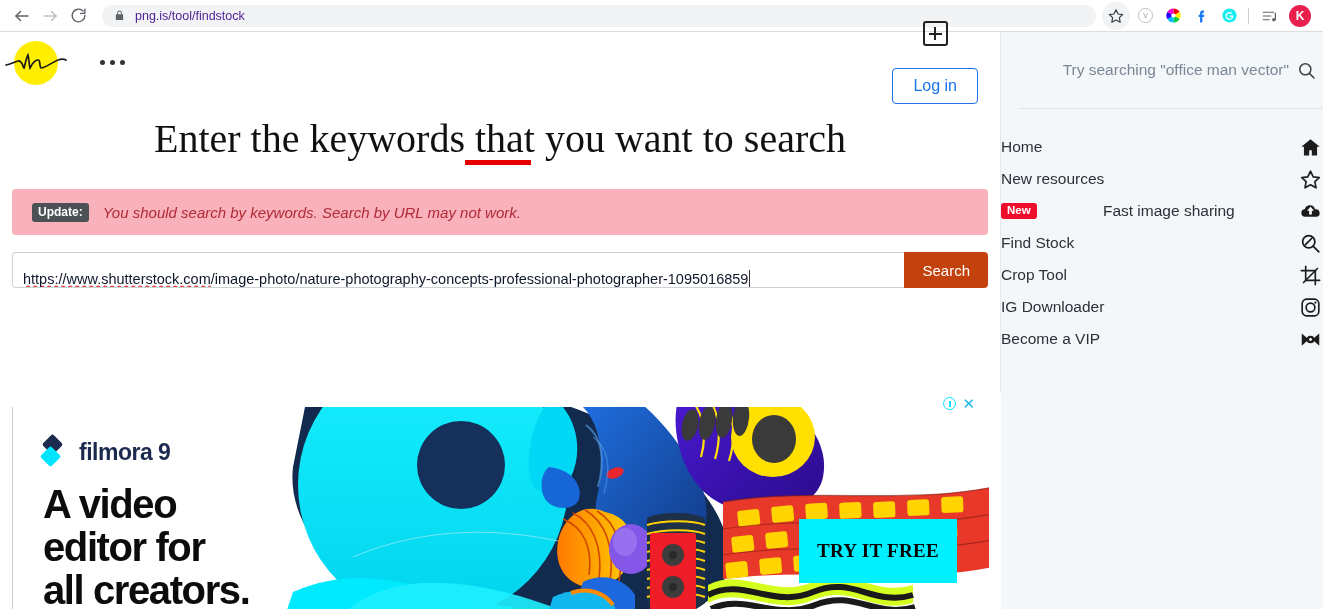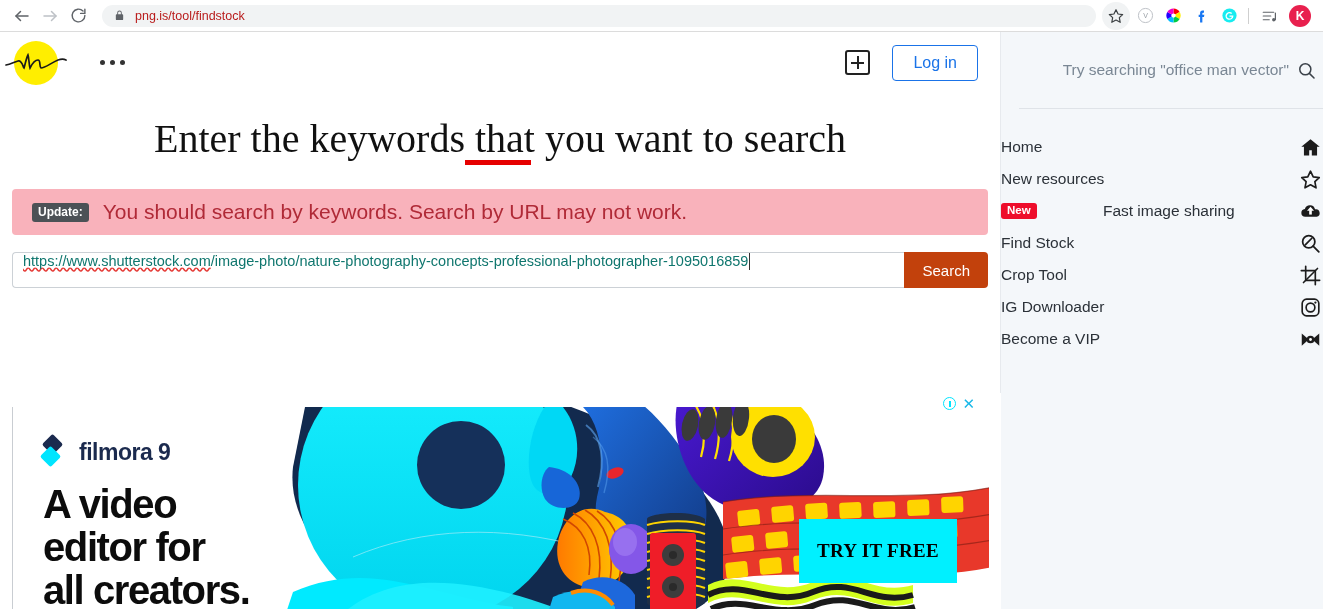--- a/index.html
+++ b/index.html
@@ -34,21 +34,21 @@
     background: #f1f3f4;
     border-radius: 11px;
     display: flex;
     align-items: center;
     padding: 0 12px;
     min-width: 0;
   }
   #omnibox .lock { margin-right: 10px; display:flex; }
   #url-text {
     font-size: 12.5px;
-    color: #b91c1c;
+    color: #4c1d95;
     white-space: nowrap;
     overflow: hidden;
   }
 
   .chrome-icon {
     width: 26px; height: 26px;
     display: flex; align-items: center; justify-content: center;
     flex: 0 0 auto;
     margin-left: 2px;
   }
@@ -109,20 +109,21 @@
     display: flex; gap: 5px; align-items: center;
   }
   #dots-menu i {
     width: 5px; height: 5px; border-radius: 50%; background: #333;
     display: block;
   }
   #header-right {
     margin-left: auto;
     display: flex; align-items: center; gap: 22px;
     padding-right: 10px;
+    flex-direction: column;
   }
   #plus-btn {
     width: 25px; height: 25px;
     border: 2px solid #222;
     border-radius: 3px;
     position: relative;
   }
   #plus-btn:before, #plus-btn:after {
     content:""; position:absolute; background:#222;
   }
@@ -170,38 +171,38 @@
   #alert-badge {
     background: #4c5156;
     color: #fff;
     font-size: 12px;
     font-weight: bold;
     border-radius: 3px;
     padding: 3px 6px 4px 6px;
     line-height: 1;
     flex: 0 0 auto;
   }
-  #alert-text { color: #b02a37; font-size: 21px; }
+  #alert-text { color: #b02a37; font-size: 15px; font-style: italic; }
 
   
   #search-row {
     margin: 17px 12px 0 12px;
     display: flex;
     height: 36px;
   }
   #search-input-fake {
     flex: 1 1 auto;
     border: 1px solid #ccd1d6;
     border-right: none;
     border-radius: 4px 0 0 4px;
     padding: 0 10px;
     font-size: 14.5px;
-    color: #0f766e;
-    display: flex;
-    align-items: flex-start;
+    color: #0f172a;
+    display: flex;
+    align-items: flex-end;
     white-space: nowrap;
     overflow: hidden;
     background: #fff;
     position: relative;
   }
   .spell-underline {
     text-decoration: underline wavy #e53935;
     text-decoration-skip-ink: none;
   }
   #text-caret {

